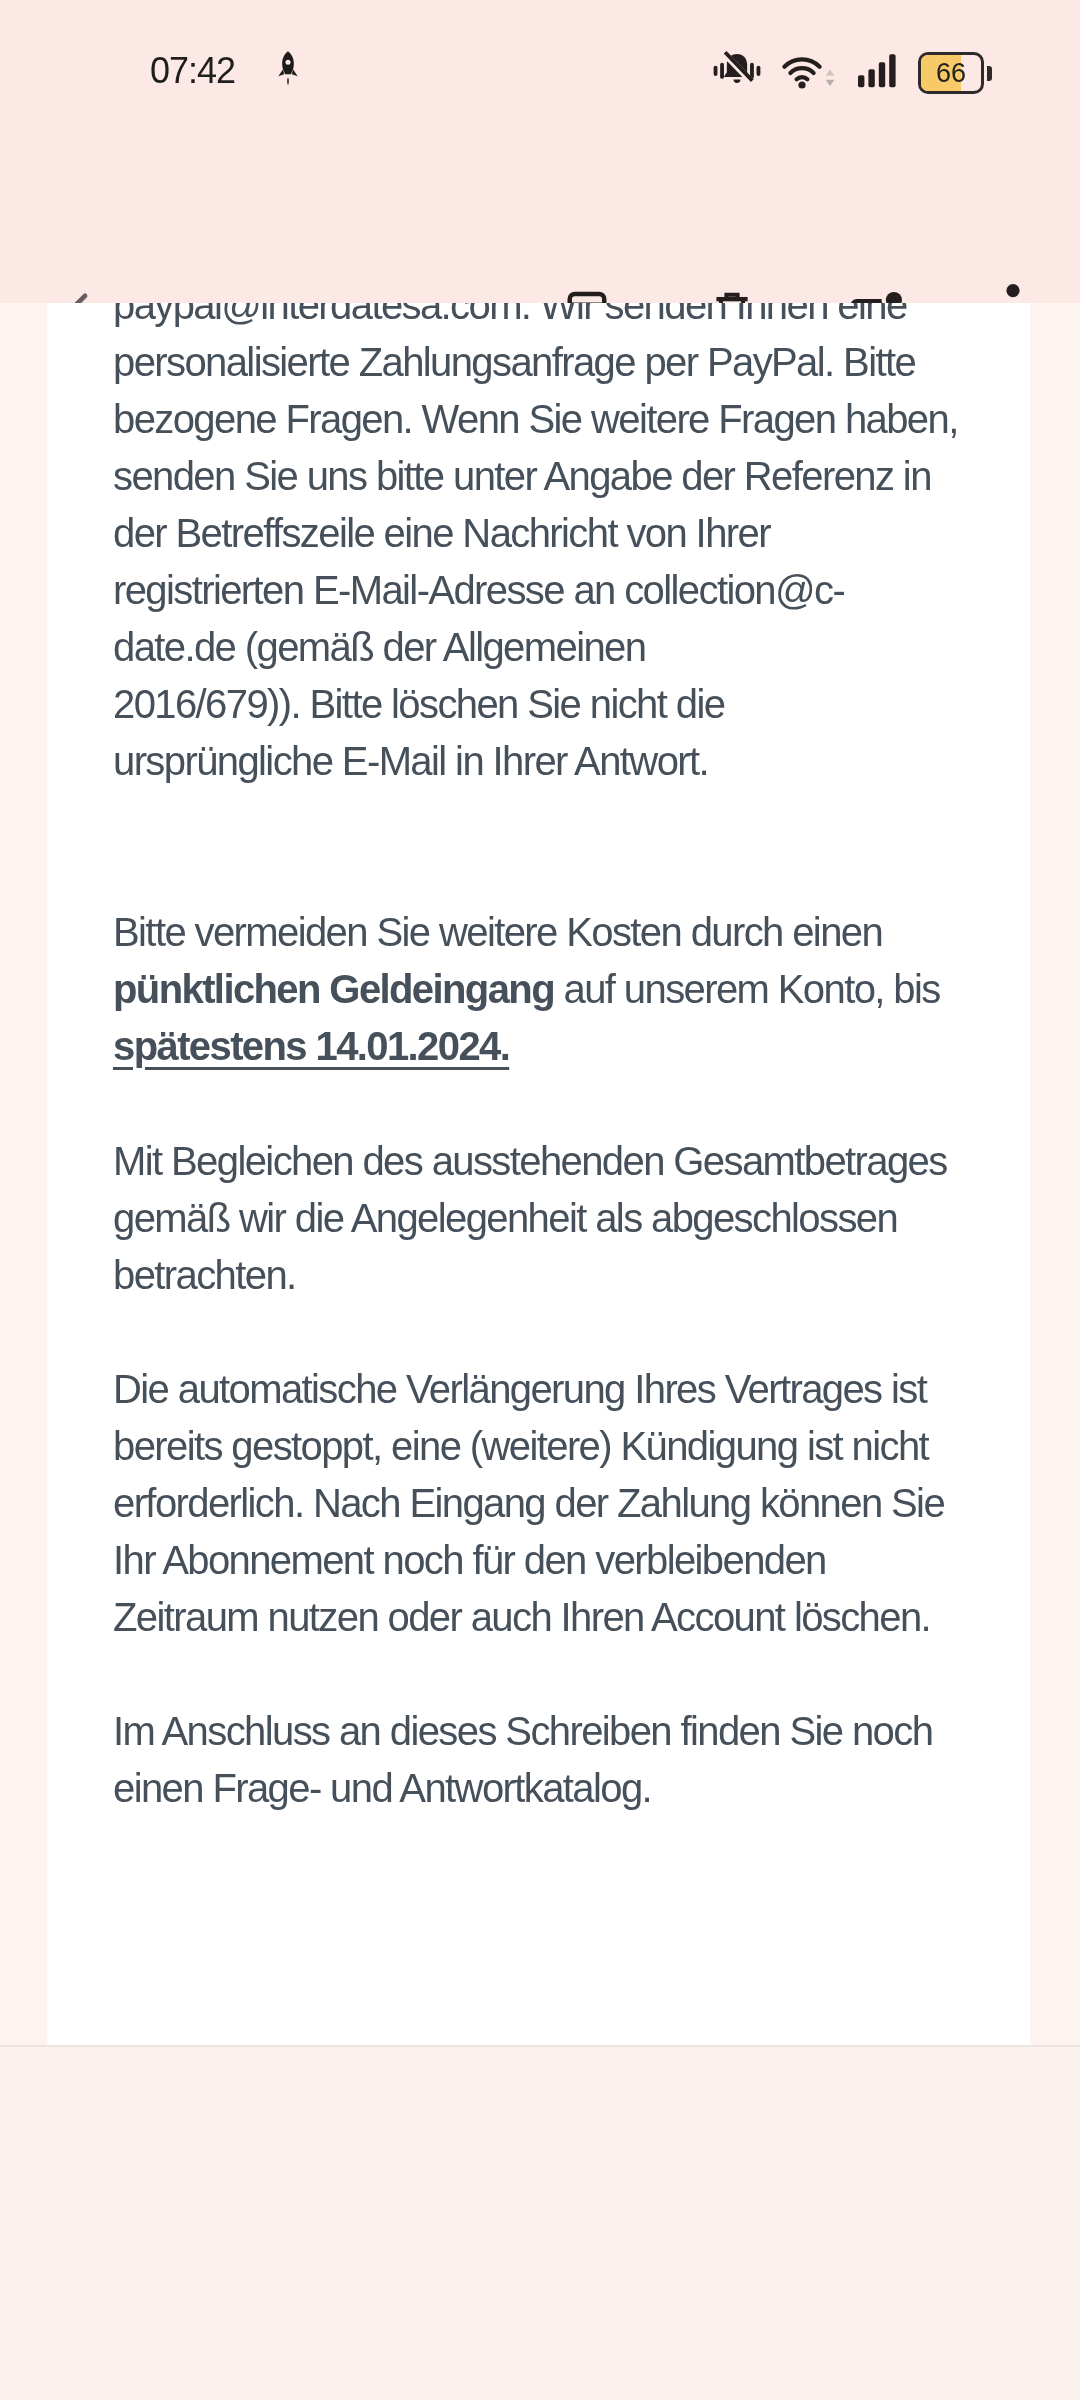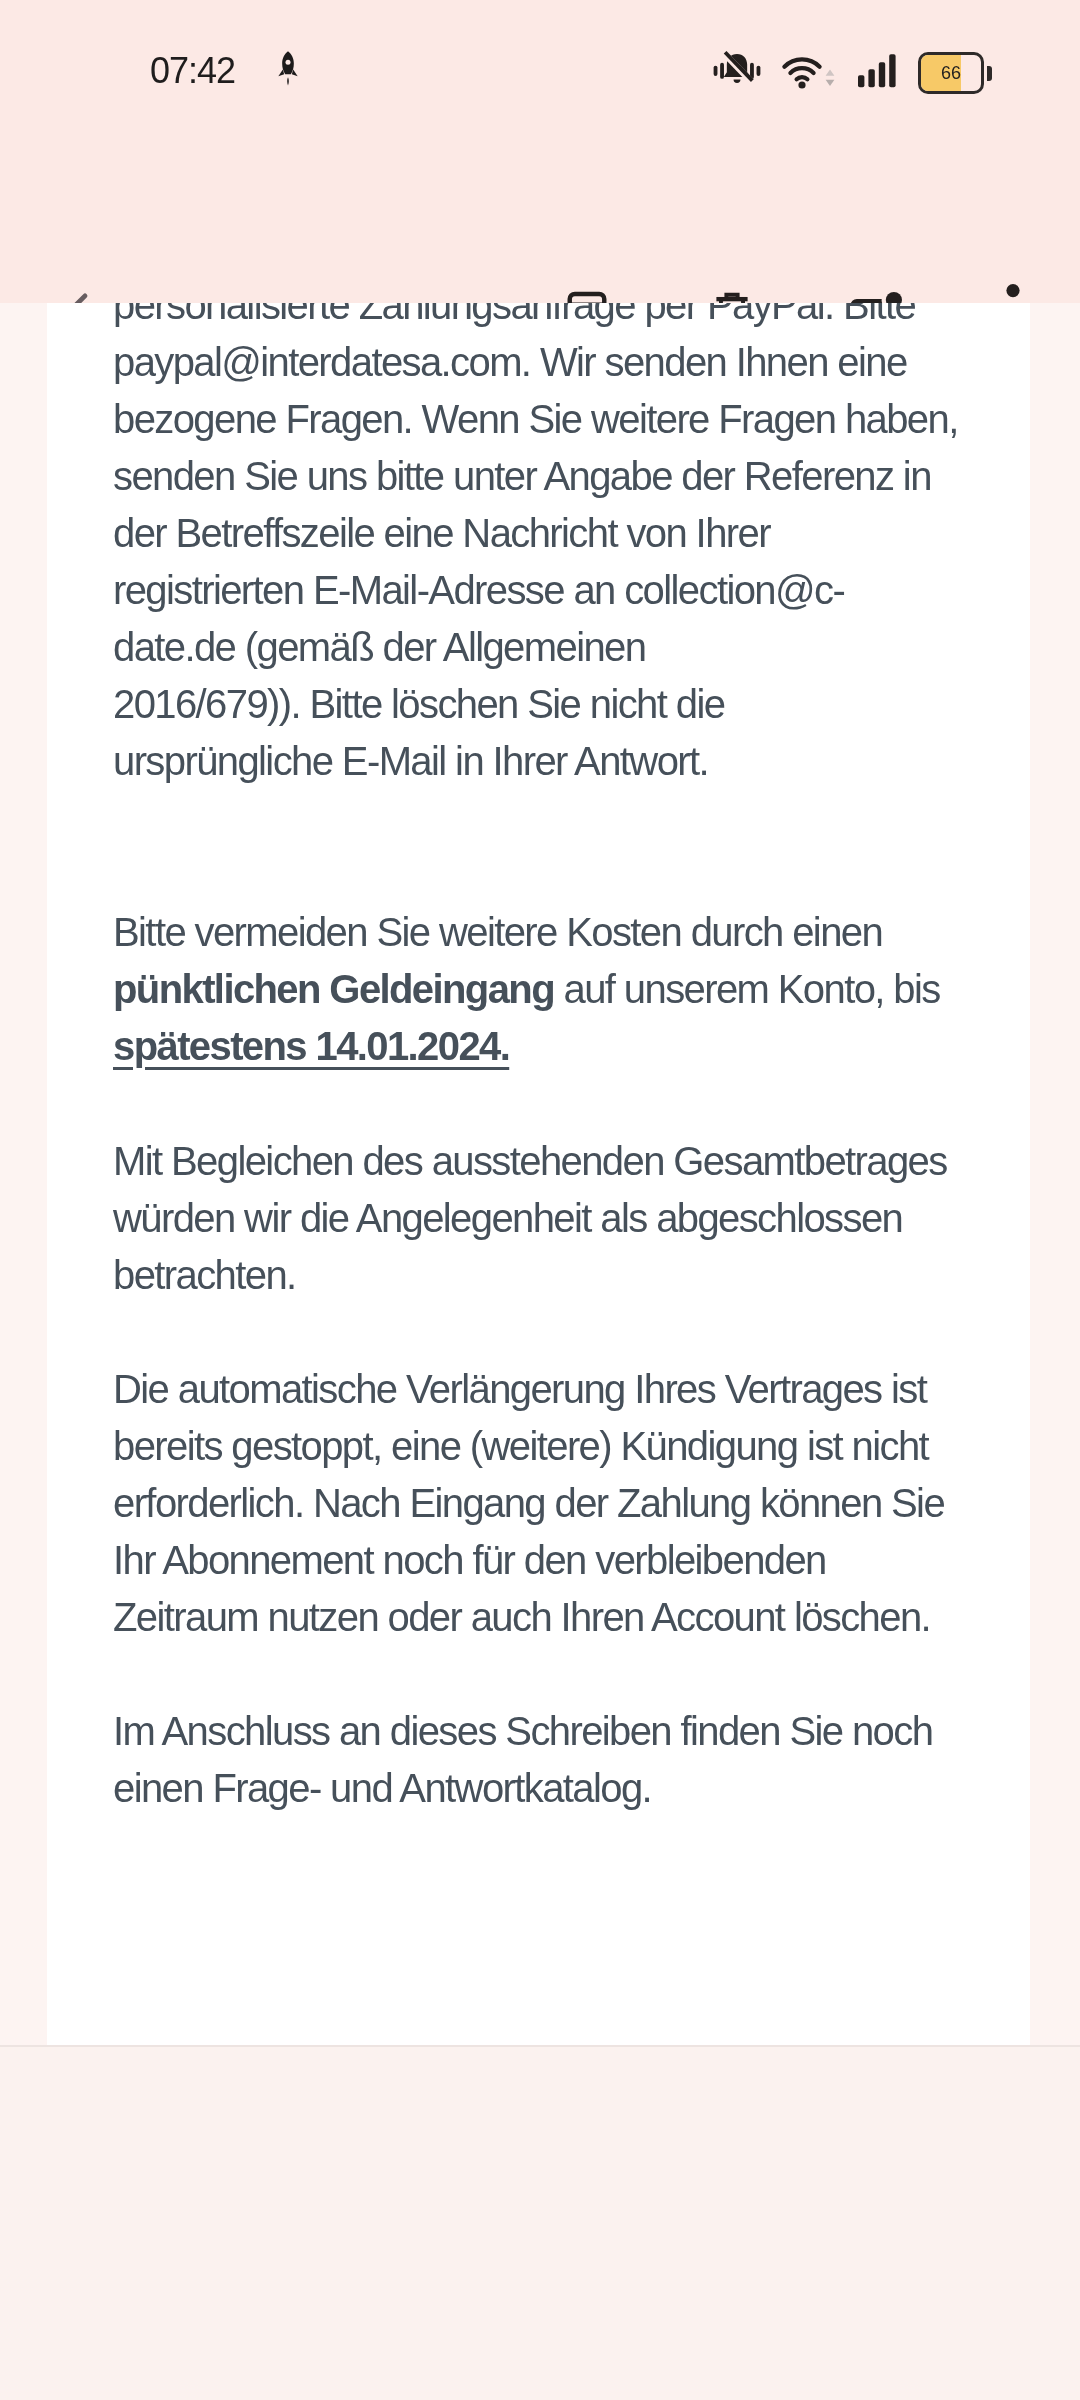--- a/index.html
+++ b/index.html
@@ -10,21 +10,21 @@
   .header-bg{position:absolute;left:0;top:0;width:1080px;height:303px;background:#FCE9E5;}
   .status-bar{position:absolute;left:0;top:0;width:1080px;height:100px;}
   .status-time{position:absolute;left:150px;top:50px;font-size:36px;letter-spacing:-1px;
                color:#1F1D1D;font-weight:500;}
   .rocket{position:absolute;left:268px;top:48px;}
   .status-right{position:absolute;right:88px;top:50px;display:flex;align-items:center;gap:16px;height:46px;}
   .battery{display:flex;align-items:center;}
   .battery-body{position:relative;width:60px;height:36px;border:3px solid #2E2A29;border-radius:10px;overflow:hidden;}
   .battery-fill{position:absolute;left:0;top:0;bottom:0;background:#F7C967;}
   .battery-text{position:absolute;inset:0;display:flex;align-items:center;justify-content:center;
-                font-size:18px;color:#242220;font-weight:500;text-align:center;}
+                font-size:27px;color:#242220;font-weight:500;text-align:center;}
   .battery-nub{width:5px;height:15px;background:#2E2A29;border-radius:0 3px 3px 0;margin-left:3px;}
 
   .app-bar{position:absolute;left:0;top:100px;width:1080px;height:203px;}
   .icon-btn{position:absolute;background:none;border:none;padding:0;cursor:pointer;line-height:0;}
   .btn-back{left:56px;top:184px;}
   .btn-archive{left:559px;top:186px;}
   .btn-delete{left:706px;top:187px;}
   .btn-unread{left:845px;top:188px;}
   .btn-more{left:1001px;top:181px;}
 
@@ -155,38 +155,38 @@
             <circle cx="4" cy="18.8" r="2.2"></circle>
         </svg>
       </span>
     </button>
   </div>
 
   <div class="content-bg">
     <div class="email-card">
       <div class="email-body">
           <div class="para" style="margin-top: 0px;">
+            <div class="line"><span>paypal@interdatesa.com. Wir senden Ihnen eine</span></div>
             <div class="line"><span>personalisierte Zahlungsanfrage per PayPal. Bitte</span></div>
-            <div class="line"><span>paypal@interdatesa.com. Wir senden Ihnen eine</span></div>
             <div class="line"><span>bezogene Fragen. Wenn Sie weitere Fragen haben,</span></div>
             <div class="line"><span>senden Sie uns bitte unter Angabe der Referenz in</span></div>
             <div class="line"><span>der Betreffszeile eine Nachricht von Ihrer</span></div>
             <div class="line"><span>registrierten E-Mail-Adresse an collection@c-</span></div>
             <div class="line"><span>date.de (gemäß der Allgemeinen</span></div>
             <div class="line"><span>2016/679)). Bitte löschen Sie nicht die</span></div>
             <div class="line"><span>ursprüngliche E-Mail in Ihrer Antwort.</span></div>
           </div>
           <div class="para" style="margin-top: 114px;">
             <div class="line"><span>Bitte vermeiden Sie weitere Kosten durch einen</span></div>
             <div class="line"><span class="b">pünktlichen Geldeingang</span><span> auf unserem Konto, bis</span></div>
             <div class="line"><span class="b u">spätestens 14.01.2024.</span></div>
           </div>
           <div class="para" style="margin-top: 58px;">
             <div class="line"><span>Mit Begleichen des ausstehenden Gesamtbetrages</span></div>
-            <div class="line"><span>würden wir die Angelegenheit als abgeschlossen</span></div>
+            <div class="line"><span>gemäß wir die Angelegenheit als abgeschlossen</span></div>
             <div class="line"><span>betrachten.</span></div>
           </div>
           <div class="para" style="margin-top: 57px;">
             <div class="line"><span>Die automatische Verlängerung Ihres Vertrages ist</span></div>
             <div class="line"><span>bereits gestoppt, eine (weitere) Kündigung ist nicht</span></div>
             <div class="line"><span>erforderlich. Nach Eingang der Zahlung können Sie</span></div>
             <div class="line"><span>Ihr Abonnement noch für den verbleibenden</span></div>
             <div class="line"><span>Zeitraum nutzen oder auch Ihren Account löschen.</span></div>
           </div>
           <div class="para" style="margin-top: 57px;">

